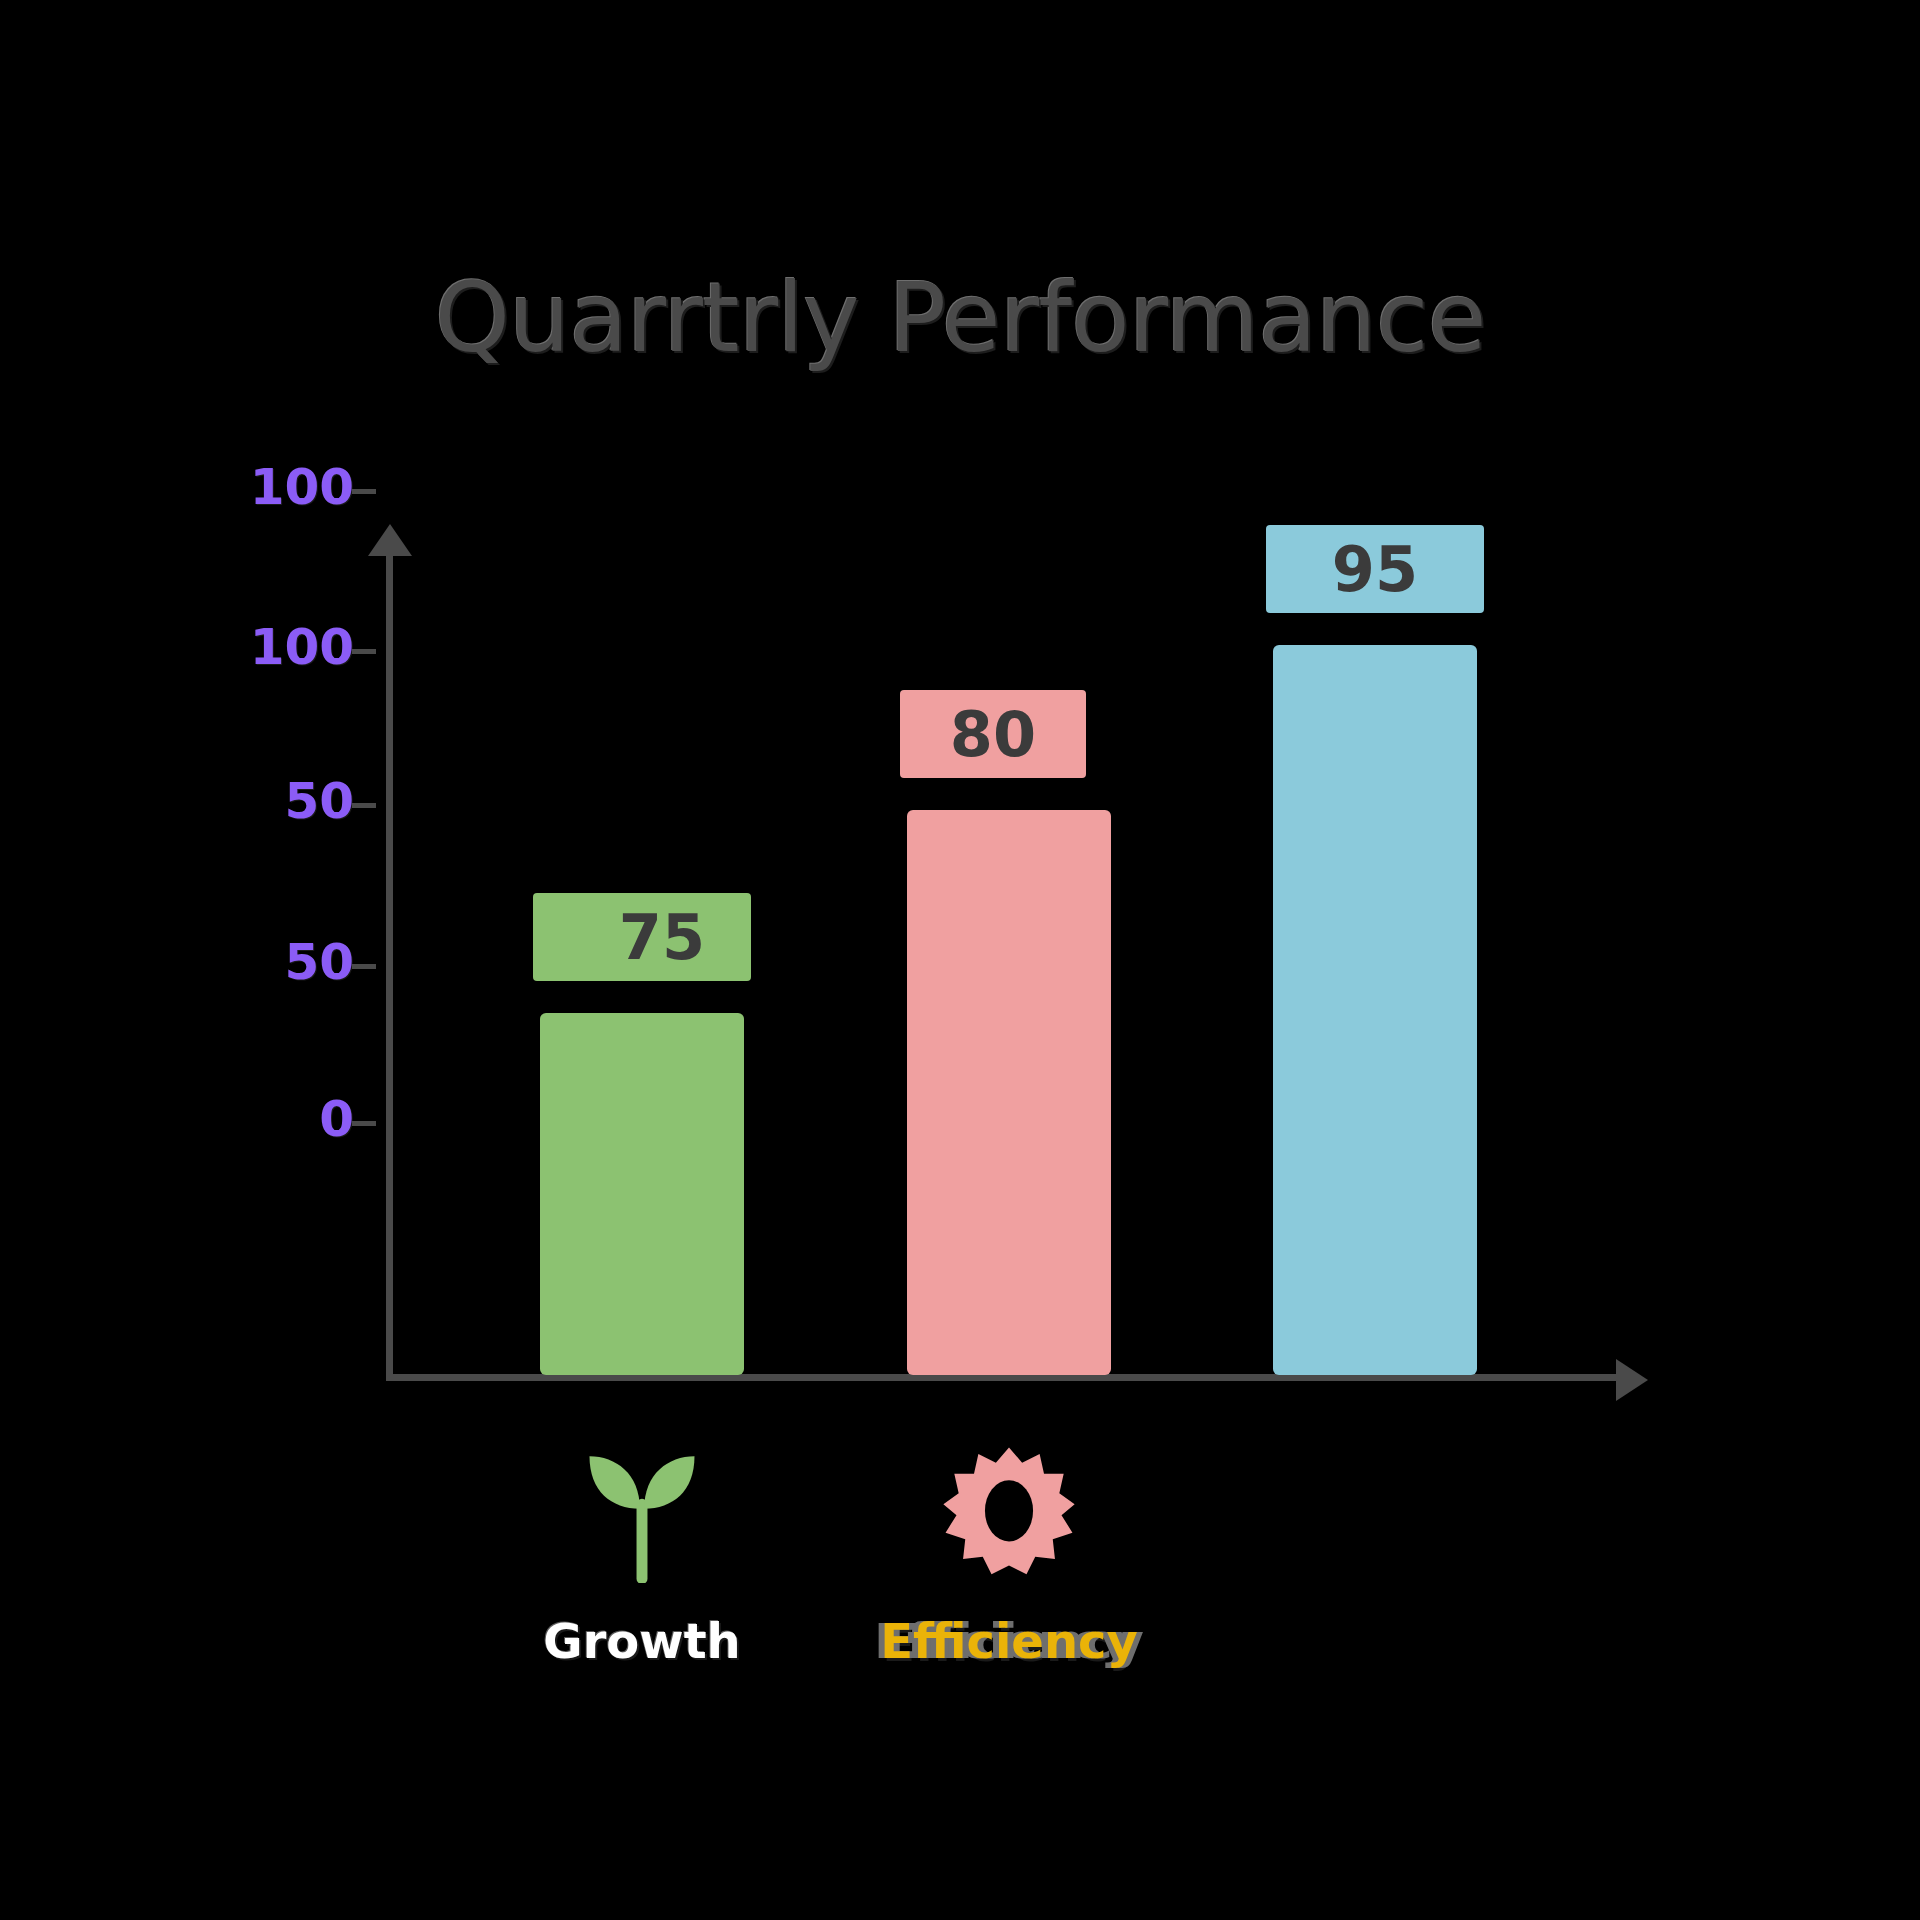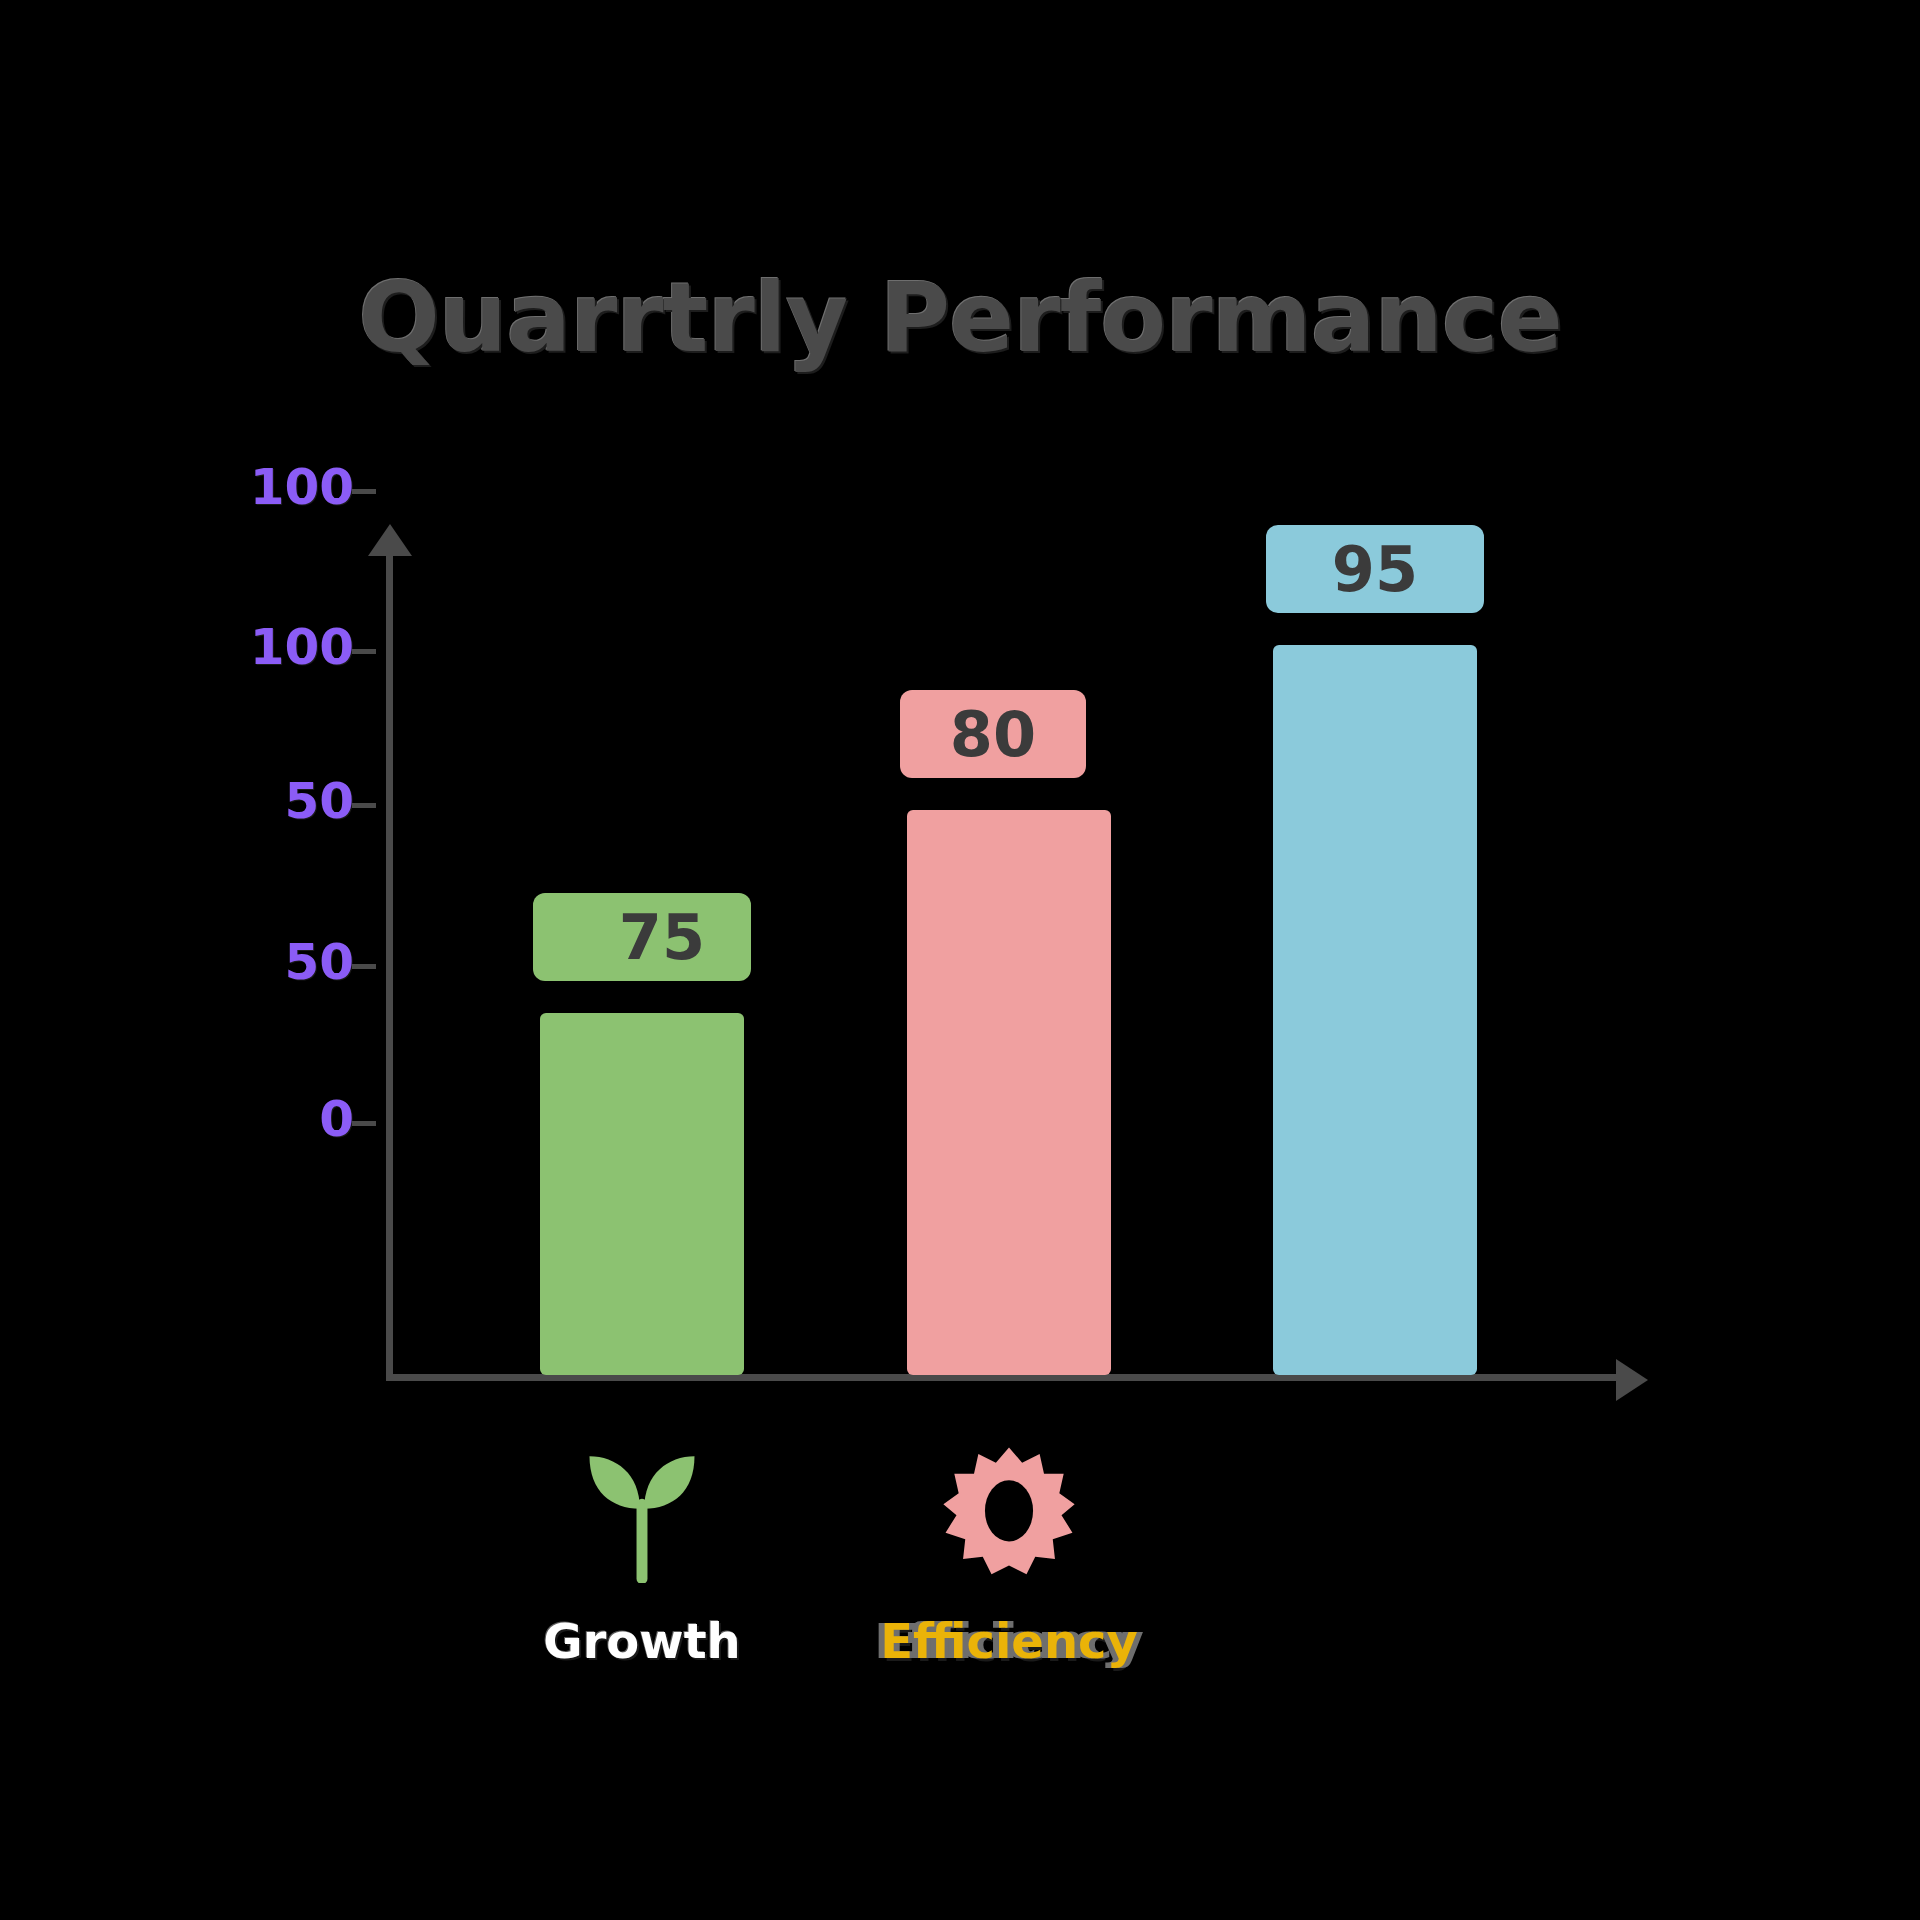--- a/index.html
+++ b/index.html
@@ -15,21 +15,21 @@
     background:#000000;
   }
 
   
   #chart-title {
     position:absolute;
     left:0; top:262px;
     width:1920px;
     text-align:center;
     font-size:96px;
-    font-weight:bold;
+    font-weight:normal;
     letter-spacing:-1px;
     color:#4a4a4a;
     text-shadow: 2px 2px 0 #1d1d1d, -1px -1px 0 #6e6e6e;
     white-space:nowrap;
   }
 
   
   .axis-line {
     position:absolute;
     background:#4a4a4a;
@@ -77,21 +77,21 @@
     background:#4a4a4a;
   }
 
   
   .bar {
     position:absolute;
     border-radius:6px;
   }
   .value-chip {
     position:absolute;
-    border-radius:12px;
+    border-radius:4px;
     display:flex;
     align-items:center;
     justify-content:center;
     font-size:62px;
     font-weight:bold;
     color:#3b3b3b;
   }
 
   
   .cat-group {

